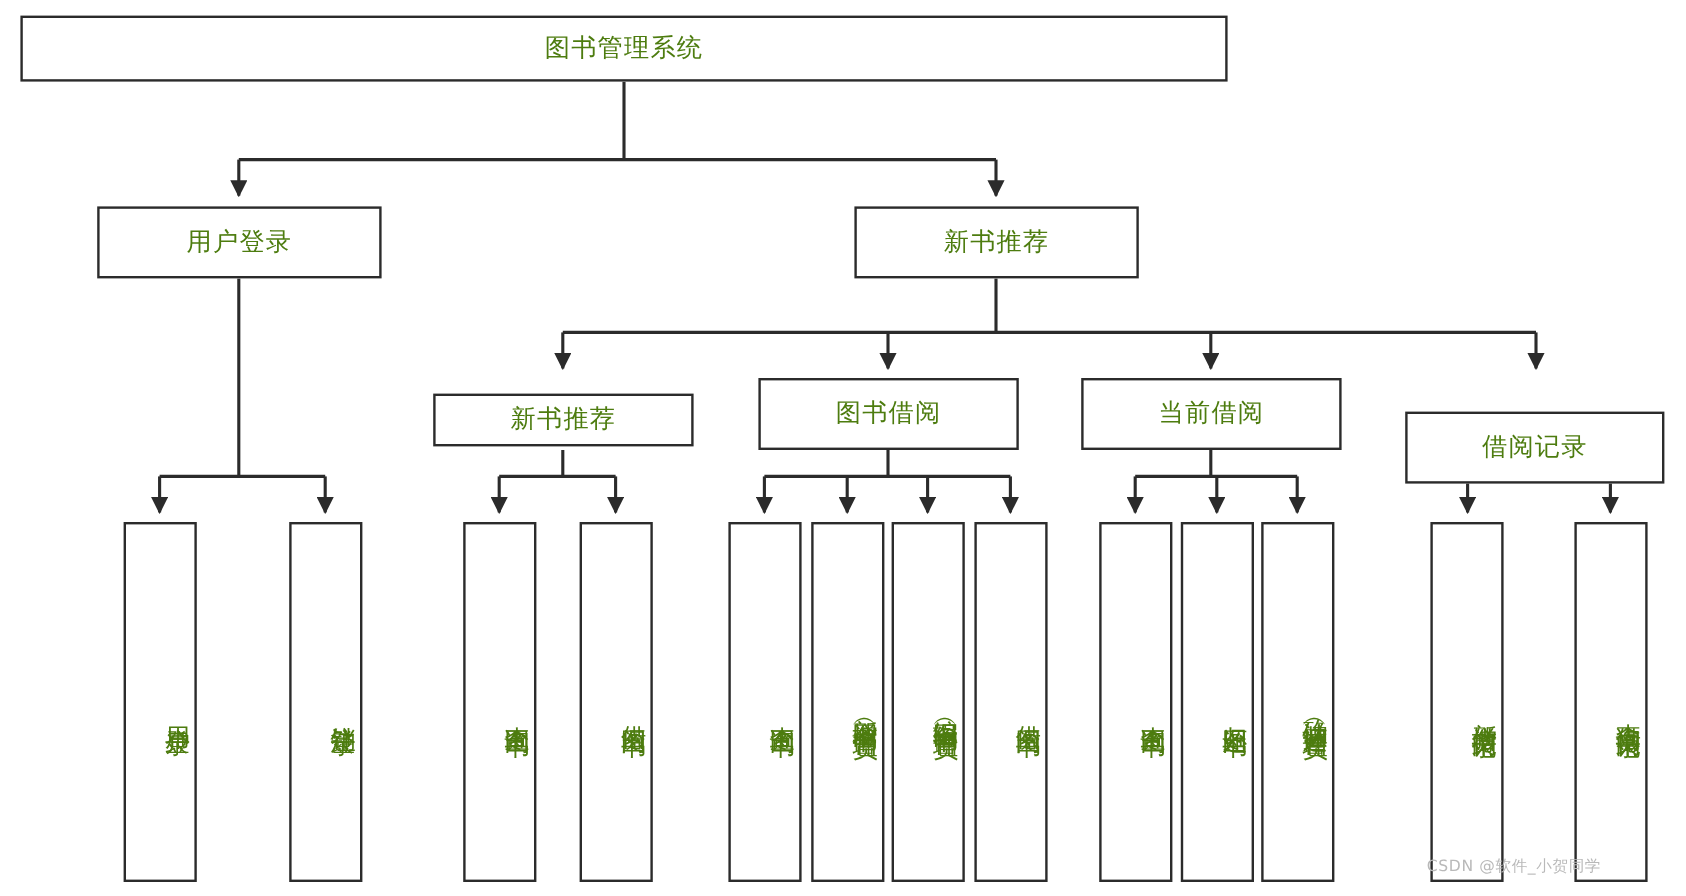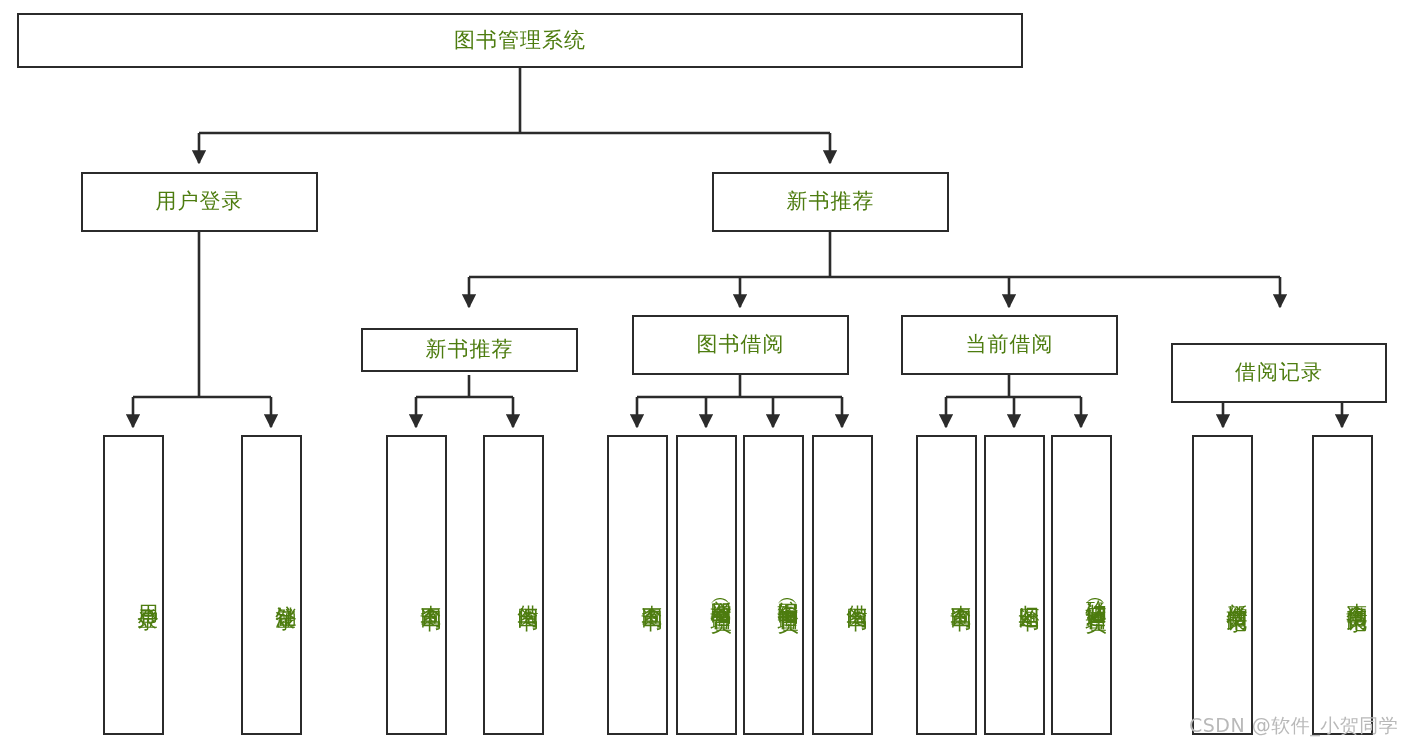--- a/index.html
+++ b/index.html
@@ -53,21 +53,21 @@
   }
   .node.vert > span {
     writing-mode: vertical-rl;
     text-orientation: upright;
     display: block;
     white-space: normal;
   }
   .watermark {
     position: absolute;
     color: #b9b9b9;
-    font-size: 19px;
+    font-size: 13px;
     letter-spacing: 0.5px;
     white-space: nowrap;
     user-select: none;
   }
 </style>
 </head>
 <body>
 
 <div id="canvas">
 

